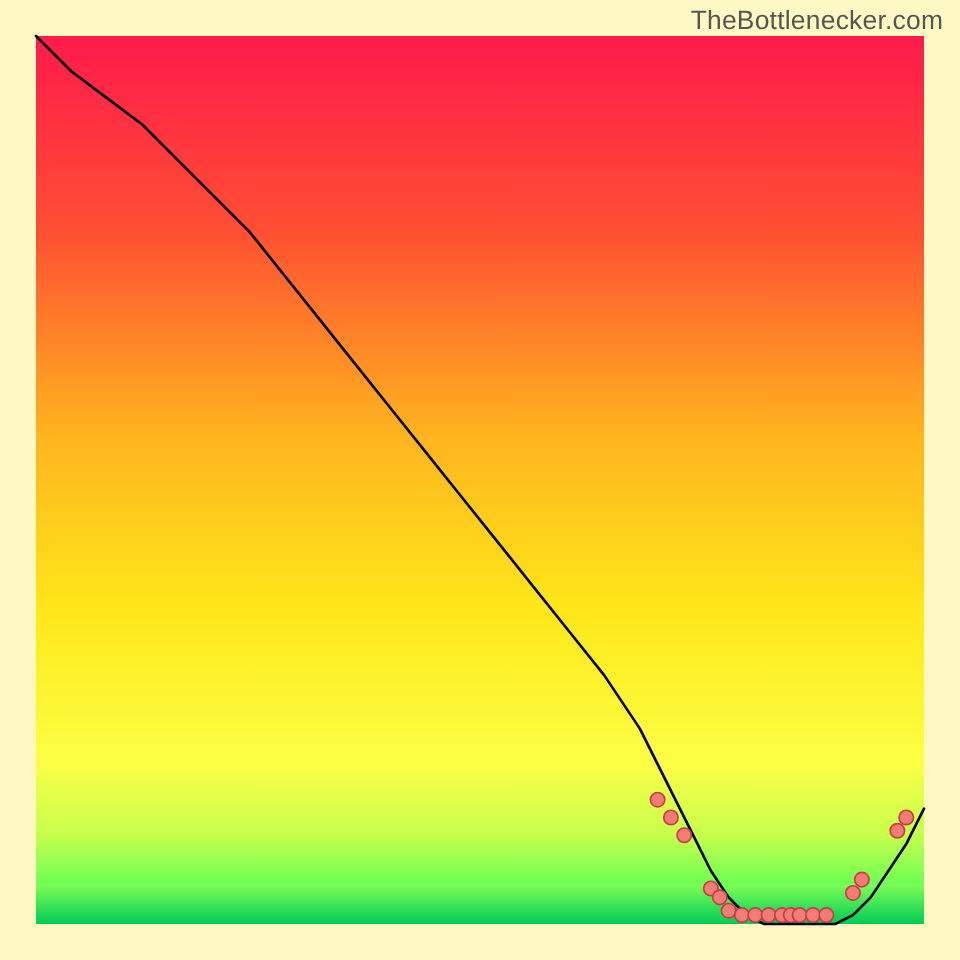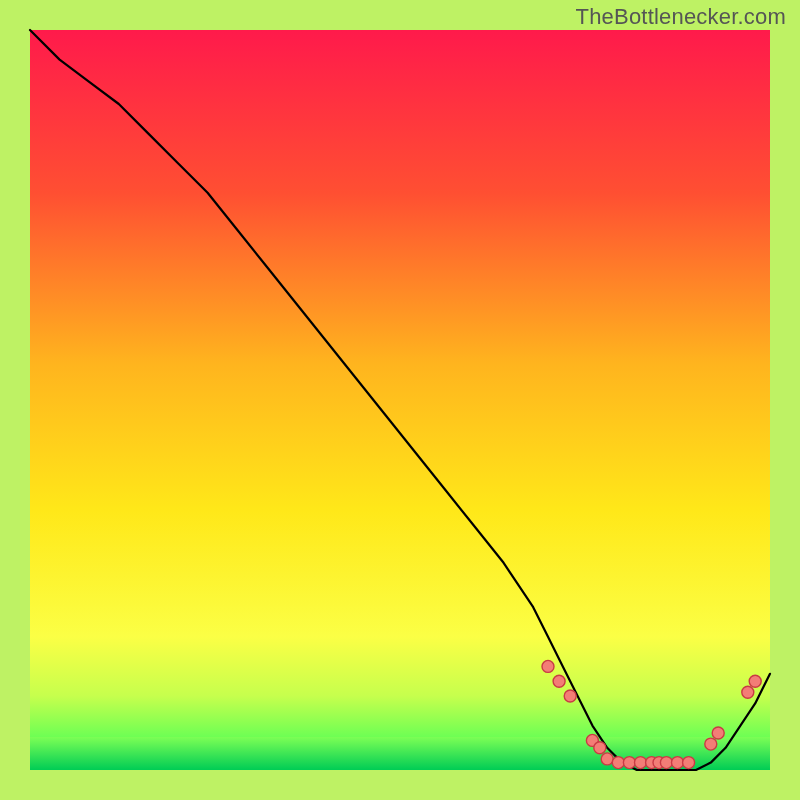--- a/index.html
+++ b/index.html
@@ -8,21 +8,21 @@
     width: 800px;
     height: 800px;
     background: #000;
     overflow: hidden;
     font-family: Arial, Helvetica, sans-serif;
   }
   .stage {
     position: relative;
     width: 800px;
     height: 800px;
-    background: #bef264;
+    background: #fef9c3;
   }
   .watermark {
     position: absolute;
     top: 4px;
     right: 14px;
     color: #555555;
     font-size: 22px;
     letter-spacing: 0.2px;
     font-weight: 500;
     z-index: 3;

